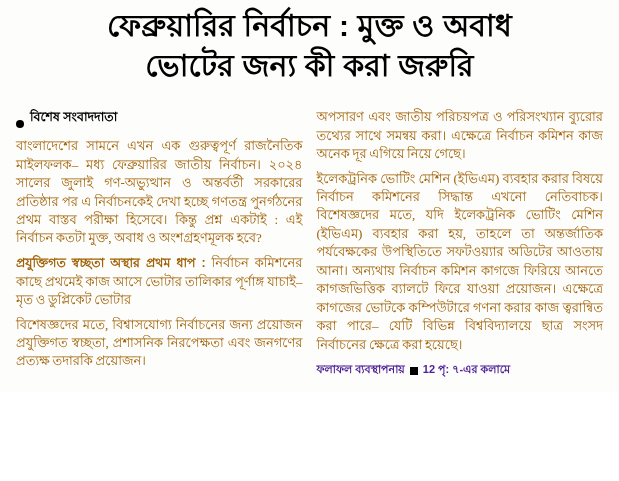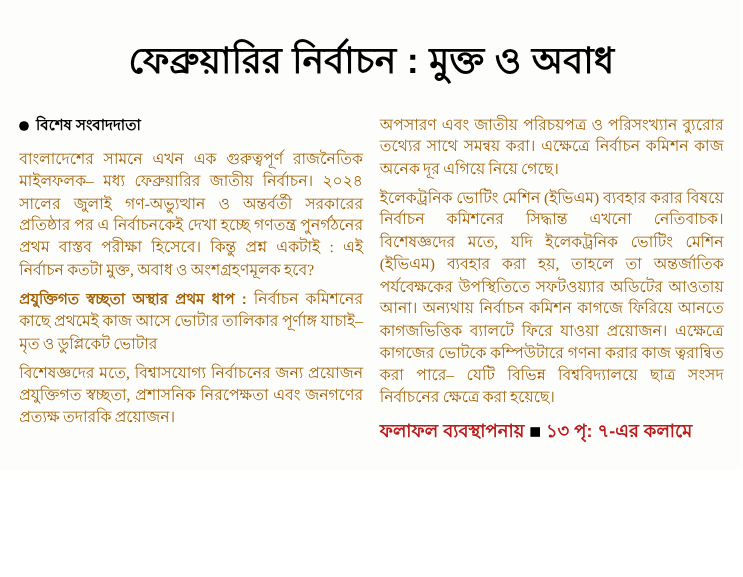--- a/index.html
+++ b/index.html
@@ -12,21 +12,21 @@
     background: #ffffff;
     font-family: "Liberation Serif", serif;
     color: #111111;
     overflow: hidden;
   }
   .page {
     position: relative;
     width: 619px;
     height: 392px;
     box-sizing: border-box;
-    padding: 32px 16px 10px 16px;
+    padding: 6px 16px 10px 16px;
     background: #fdfdfb;
   }
 
   
   .headline {
     text-align: center;
     font-family: "Liberation Sans", sans-serif;
     font-weight: bold;
     color: #000;
     letter-spacing: 0.2px;
@@ -56,21 +56,21 @@
   .col {
     width: 288px;
     box-sizing: border-box;
   }
   .col-right {
     position: relative;
   }
 
   .byline {
     display: flex;
-    align-items: center;
+    align-items: flex-end;
     gap: 6px;
     margin-bottom: 9px;
   }
   .bullet-dot {
     width: 8px;
     height: 8px;
     border-radius: 50%;
     background: #000;
     display: inline-block;
     flex: 0 0 auto;
@@ -102,22 +102,22 @@
 
   
   .jumpline {
     margin-top: 7px;
     display: flex;
     align-items: center;
     justify-content: flex-start;
     gap: 5px;
     font-family: "Liberation Sans", sans-serif;
     font-weight: bold;
-    font-size: 15px;
-    color: #b91c1c;
+    font-size: 11px;
+    color: #4c1d95;
   }
   .jump-square {
     width: 8px;
     height: 8px;
     background: #000;
     display: inline-block;
     flex: 0 0 auto;
   }
   .jump-label {
     white-space: nowrap;
@@ -126,20 +126,21 @@
     white-space: nowrap;
   }
 </style>
 </head>
 <body>
 
 <div class="page">
 
   <div class="headline">
     <div class="line1">ফেব্রুয়ারির নির্বাচন : মুক্ত ও অবাধ</div>
+    <div class="line2">ভোটের জন্য কী করা জরুরি</div>
   </div>
 
   <div class="headline-rule"></div>
 
   <div class="columns">
 
     <div class="col col-left">
 
       <div class="byline">
         <span class="bullet-dot"></span>
@@ -154,20 +155,20 @@
     </div>
 
     <div class="col col-right">
 
       <p class="para">অপসারণ এবং জাতীয় পরিচয়পত্র ও পরিসংখ্যান ব্যুরোর তথ্যের সাথে সমন্বয় করা। এক্ষেত্রে নির্বাচন কমিশন কাজ অনেক দূর এগিয়ে নিয়ে গেছে।</p>
       <p class="para">ইলেকট্রনিক ভোটিং মেশিন (ইভিএম) ব্যবহার করার বিষয়ে নির্বাচন কমিশনের সিদ্ধান্ত এখনো নেতিবাচক। বিশেষজ্ঞদের মতে, যদি ইলেকট্রনিক ভোটিং মেশিন (ইভিএম) ব্যবহার করা হয়, তাহলে তা অন্তর্জাতিক পর্যবেক্ষকের উপস্থিতিতে সফটওয়্যার অডিটের আওতায় আনা। অন্যথায় নির্বাচন কমিশন কাগজে ফিরিয়ে আনতে কাগজভিত্তিক ব্যালটে ফিরে যাওয়া প্রয়োজন। এক্ষেত্রে কাগজের ভোটকে কম্পিউটারে গণনা করার কাজ ত্বরান্বিত করা পারে– যেটি বিভিন্ন বিশ্ববিদ্যালয়ে ছাত্র সংসদ নির্বাচনের ক্ষেত্রে করা হয়েছে।</p>
 
       <div class="jumpline">
         <span class="jump-label">ফলাফল ব্যবস্থাপনায়</span>
         <span class="jump-square"></span>
-        <span class="jump-ref">১৩ পৃ: ৭-এর কলামে</span>
+        <span class="jump-ref">12 পৃ: ৭-এর কলামে</span>
       </div>
 
     </div>
 
   </div>
 
 </div>
 
 </body></html>

